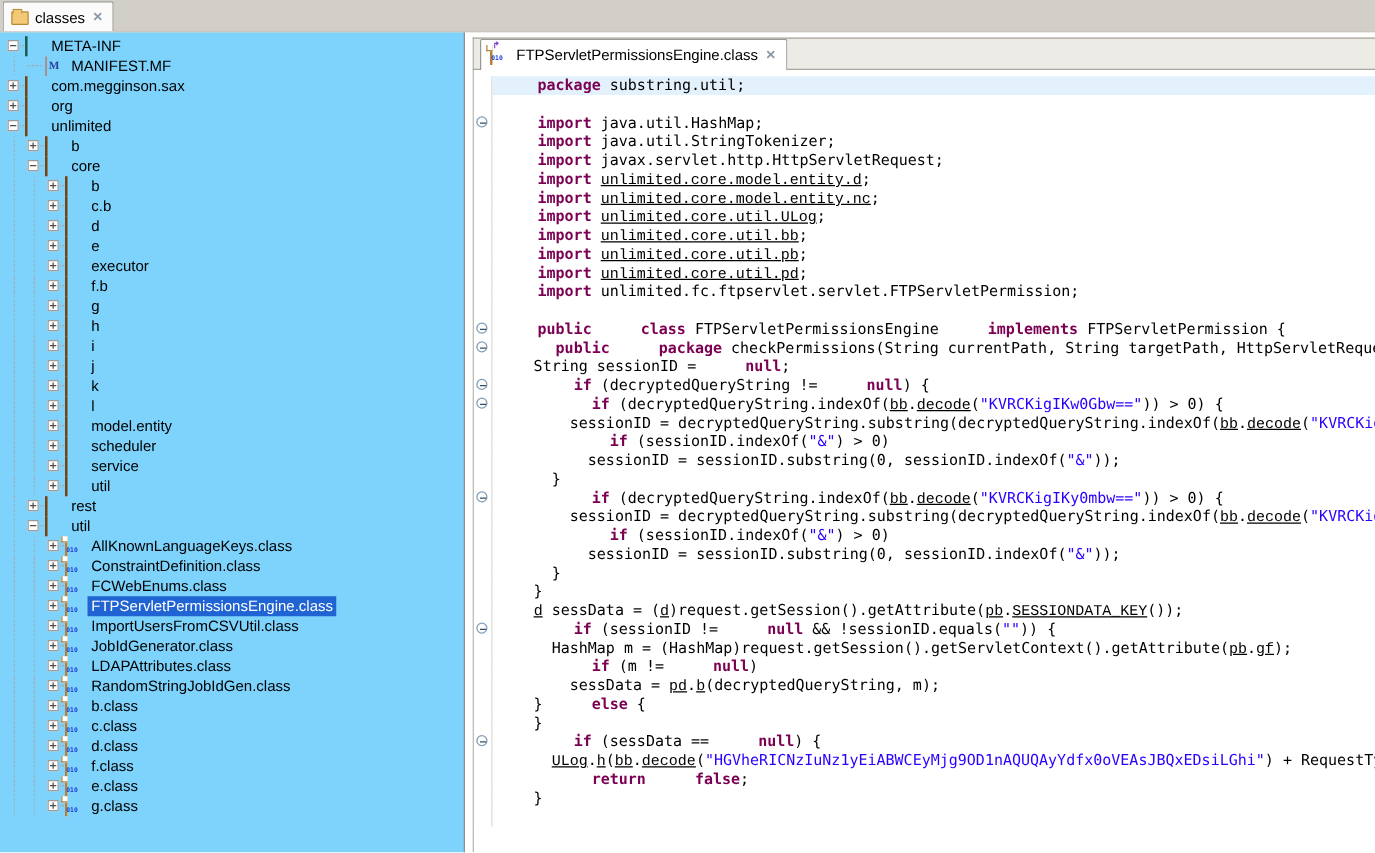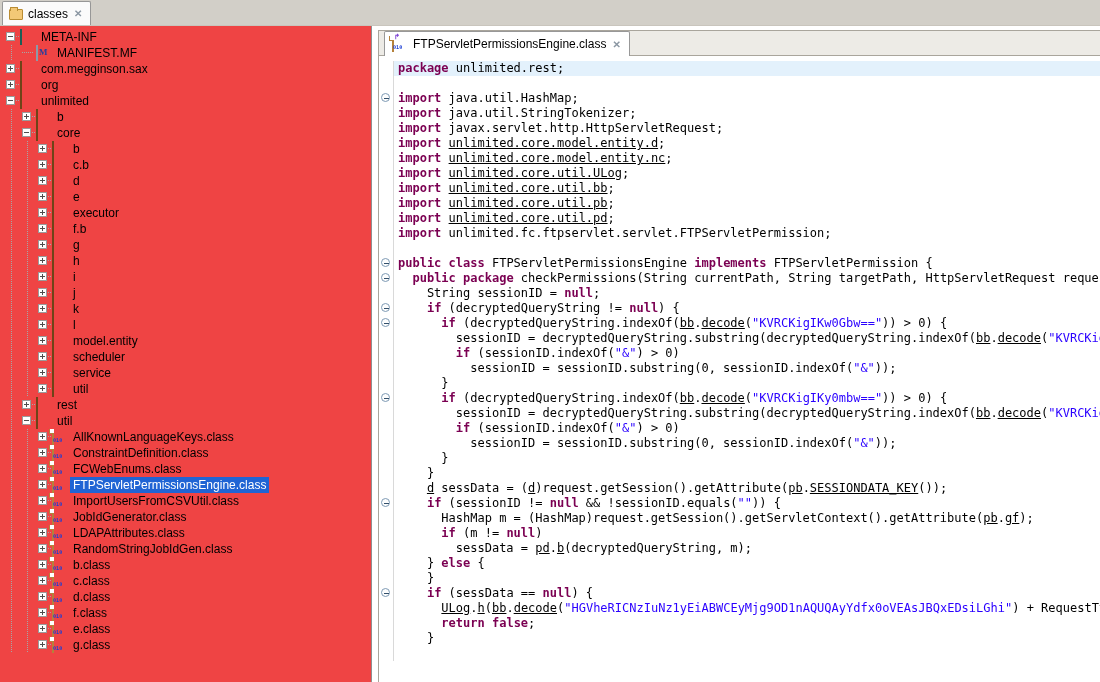--- a/index.html
+++ b/index.html
@@ -16,21 +16,21 @@
   .close-x { color:#8b97a3; font-size:10px; font-weight:bold; cursor:pointer; padding:0 1px; }
 
   
   .ico-folder { width:14px; height:11px; position:relative; display:inline-block;
     background:#f3c876; border:1px solid #b98c33; border-radius:1px; margin-top:2px; }
   .ico-folder::before { content:""; position:absolute; top:-3px; left:0; width:6px; height:3px;
     background:#f3c876; border:1px solid #b98c33; border-bottom:none; border-radius:1px 1px 0 0; }
 
   
   .content { display:flex; height:656px; }
-  .tree-pane { width:372px; height:100%; background:#ef4444; border-right:1px solid #8f8f8f;
+  .tree-pane { width:372px; height:100%; background:#7dd3fc; border-right:1px solid #8f8f8f;
     overflow:hidden; padding-top:3px; }
   .divider { width:6px; background:#fff; }
   .editor-pane { flex:1; height:100%; background:#fff; padding-top:4px; display:flex;
     flex-direction:column; overflow:hidden; }
 
   
   .trow { height:16px; display:flex; align-items:center; padding-left:4px; white-space:nowrap;
     font-size:12px; color:#000; }
   .gd { width:16px; height:16px; flex:none;
     background-image:repeating-linear-gradient(to bottom,#a6a6a6 0 1px,transparent 1px 2px);
@@ -85,23 +85,23 @@
   .code-area { flex:1; background:#fff; border-left:1px solid #a9a59c; overflow:hidden;
     padding-top:5px; position:relative; }
   .cl { height:15px; display:flex; white-space:pre; }
   .gut { width:15px; flex:none; border-right:1px solid #d9d9d9; position:relative; background:#fff; }
   .fold { position:absolute; left:2px; top:2px; width:9px; height:9px; border:1px solid #7e9bb5;
     border-radius:50%; background:#fdfdfd; }
   .fold::before { content:""; position:absolute; left:2px; top:4px; width:5px; height:1px; background:#33506b; }
   .txt { flex:1; padding-left:4px; font-family:"DejaVu Sans Mono","Liberation Mono",monospace;
     font-size:12px; line-height:15px; color:#000; overflow:hidden; }
   .cl.hl .txt { background:#e3f1fc; }
-  .kw { color:#7b0052; font-weight:bold; }
+  .kw { color:#7b0052; font-weight:bold;margin-left:32px; }
   .str { color:#2a00ff; }
-  .lnk { color:#000; text-decoration:underline; cursor:pointer; }
+  .lnk { color:#000; text-decoration:underline; cursor:pointer;font-family:Liberation Mono, monospace; }
 </style>
 </head>
 <body>
 
 <div class="app">
 
   <div class="main-tabbar">
     <div class="main-tab">
       <span class="ico-folder"></span>
       <span>classes</span>
@@ -456,21 +456,21 @@
       <div class="editor-tabbar">
         <div class="editor-tab">
           <span class="tico" style="width:12px;height:14px">
             <span class="ico-class"><span class="j">↱</span><span class="bits">010</span></span>
           </span>
           <span>FTPServletPermissionsEngine.class</span>
           <span class="close-x">✕</span>
         </div>
       </div>
       <div class="code-area" id="code">
-          <div class="cl hl"><span class="gut"></span><span class="txt"><span class="kw">package</span><span> unlimited.rest;</span></span></div>
+          <div class="cl hl"><span class="gut"></span><span class="txt"><span class="kw">package</span><span> substring.util;</span></span></div>
           <div class="cl"><span class="gut"></span><span class="txt"></span></div>
           <div class="cl"><span class="gut"><span class="fold"></span></span><span class="txt"><span class="kw">import</span><span> java.util.HashMap;</span></span></div>
           <div class="cl"><span class="gut"></span><span class="txt"><span class="kw">import</span><span> java.util.StringTokenizer;</span></span></div>
           <div class="cl"><span class="gut"></span><span class="txt"><span class="kw">import</span><span> javax.servlet.http.HttpServletRequest;</span></span></div>
           <div class="cl"><span class="gut"></span><span class="txt"><span class="kw">import</span><span> </span><span class="lnk">unlimited.core.model.entity.d</span><span>;</span></span></div>
           <div class="cl"><span class="gut"></span><span class="txt"><span class="kw">import</span><span> </span><span class="lnk">unlimited.core.model.entity.nc</span><span>;</span></span></div>
           <div class="cl"><span class="gut"></span><span class="txt"><span class="kw">import</span><span> </span><span class="lnk">unlimited.core.util.ULog</span><span>;</span></span></div>
           <div class="cl"><span class="gut"></span><span class="txt"><span class="kw">import</span><span> </span><span class="lnk">unlimited.core.util.bb</span><span>;</span></span></div>
           <div class="cl"><span class="gut"></span><span class="txt"><span class="kw">import</span><span> </span><span class="lnk">unlimited.core.util.pb</span><span>;</span></span></div>
           <div class="cl"><span class="gut"></span><span class="txt"><span class="kw">import</span><span> </span><span class="lnk">unlimited.core.util.pd</span><span>;</span></span></div>

